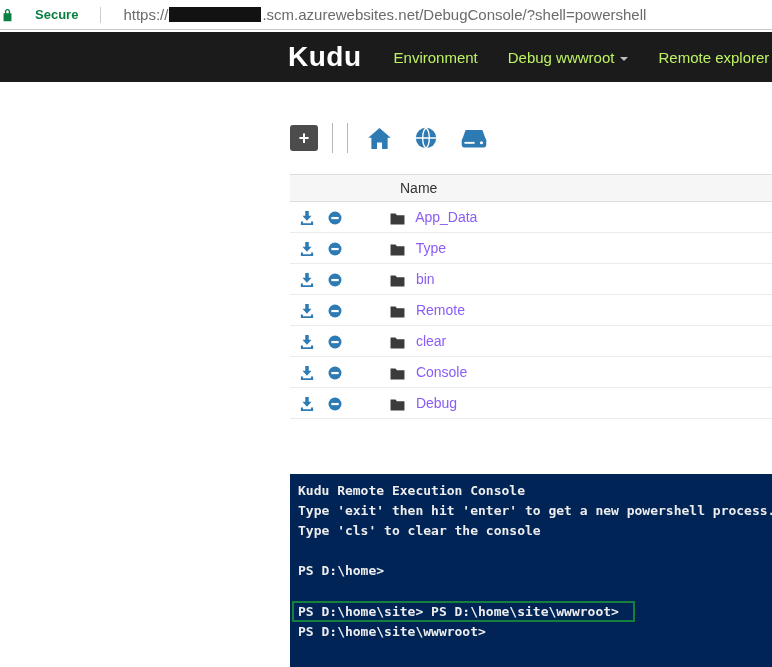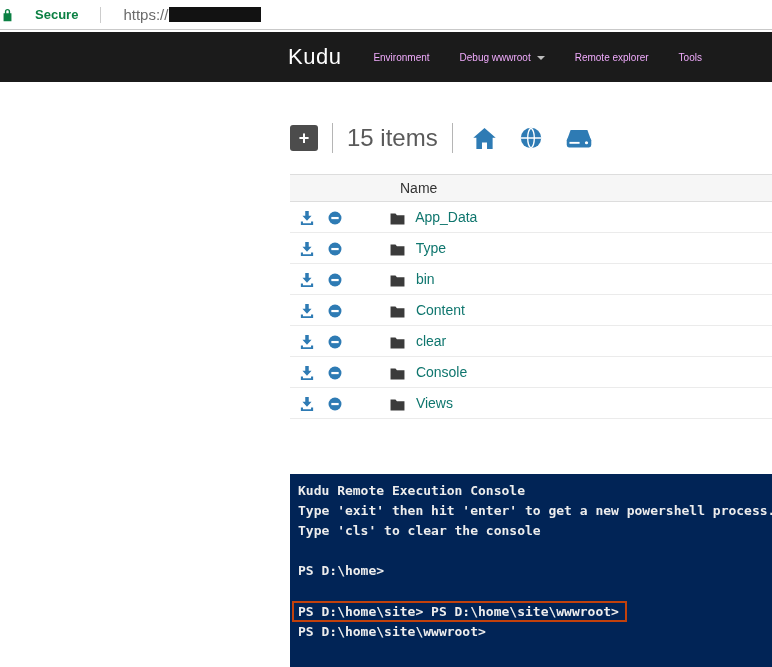--- a/index.html
+++ b/index.html
@@ -11,22 +11,22 @@
     padding:0 2px;background:#fff;border-bottom:1px solid #c9c9c9}
   .lock svg{display:block}
   .secure{color:#0b8043;font-size:13px;font-weight:bold}
   .addr-divider{width:1px;height:16px;background:#ccc}
   .url{font-size:15px;color:#6b6b6b;display:flex;align-items:center;white-space:nowrap}
   .redacted{display:inline-block;width:92px;height:15px;background:#121212;margin:0 1px}
 
   
   .navbar{margin-top:2px;height:50px;background:#1b1b1b;display:flex;align-items:center}
   .navbar-inner{display:flex;align-items:center;margin-left:288px;gap:30px;white-space:nowrap}
-  .brand{color:#fff;font-size:22px;font-weight:normal;letter-spacing:.5px;text-decoration:none;margin-right:2px}
-  .nav-link{color:#f0abfc;font-size:10px;text-decoration:none}
+  .brand{color:#fff;font-size:28px;font-weight:bold;letter-spacing:.5px;text-decoration:none;margin-right:2px}
+  .nav-link{color:#bef264;font-size:15px;text-decoration:none}
   .caret{display:inline-block;margin-left:6px;border-left:4px solid transparent;
     border-right:4px solid transparent;border-top:4px solid #bdbdbd;vertical-align:middle}
 
   
   .main{margin-left:290px;width:545px}
 
   
   .toolbar{display:flex;align-items:center;gap:14px;margin-top:36px;height:40px}
   .breadcrumb{font-size:26px;color:#646464;text-decoration:none}
   .add-btn{width:28px;height:26px;background:#4c4c4c;color:#fff;border:none;
@@ -41,63 +41,63 @@
   .file-table{border-collapse:collapse;margin-top:16px;width:100%;font-size:14px}
   .file-table th{background:#f6f6f6;border-top:1px solid #ddd;border-bottom:1px solid #ddd;
     height:27px;text-align:left;font-weight:normal;color:#333}
   .col-actions{width:100px}
   .col-name{padding-left:10px}
   .file-table td{border-bottom:1px solid #ebebeb;height:31px;vertical-align:middle}
   .cell-actions{padding-left:10px;white-space:nowrap}
   .act-icon{display:inline-block;margin-right:10px;cursor:pointer}
   .act-icon svg,.folder svg{vertical-align:middle}
   .folder{display:inline-block;margin-right:7px}
-  .file-link{color:#0f766e;text-decoration:none}
+  .file-link{color:#8b5cf6;text-decoration:none}
 
   
   .console{margin-top:55px;width:100%;height:235px;background:#012456;color:#ededed;
     font-family:"DejaVu Sans Mono",monospace;font-size:13px;font-weight:bold;
     line-height:20px;padding:7px 8px;cursor:text}
   .console-line{min-height:20px;white-space:pre}
-  .highlight{display:inline-block;border:2px solid #c2410c;margin-left:-6px;
-    padding:0 6px 0 4px;line-height:17px}
+  .highlight{display:inline-block;border:2px solid #15803d;margin-left:-6px;
+    padding:0 14px 0 4px;line-height:17px}
 </style>
 </head>
 <body>
 
 <div class="browser-bar">
   <span class="lock">
     <svg width="11" height="14" viewBox="0 0 12 16">
         <path d="M3 6V4a3 3 0 0 1 6 0v2h1.5v9h-9V6H3zm1.6 0h2.8V4a1.4 1.4 0 0 0-2.8 0v2z" fill="#0b8043"></path>
       </svg>
   </span>
   <span class="secure">Secure</span>
   <span class="addr-divider"></span>
   <span class="url">
     <span>https://</span>
     <span class="redacted"></span>
+    <span>.scm.azurewebsites.net/DebugConsole/?shell=powershell</span>
   </span>
 </div>
 
 <div class="navbar">
   <div class="navbar-inner">
     <a class="brand" href="#">Kudu</a>
     <a class="nav-link" href="#">Environment</a>
     <a class="nav-link" href="#"><span>Debug wwwroot</span><span class="caret"></span></a>
     <a class="nav-link" href="#">Remote explorer</a>
     <a class="nav-link" href="#"><span>Tools</span></a>
   </div>
 </div>
 
 <div class="main">
 
   <div class="toolbar">
     <button class="add-btn">+</button>
     <span class="vdiv"></span>
-    <span class="item-count">15 items</span>
     <span class="vdiv"></span>
     <span class="tool-icons">
       <span class="tool-icon">
         <svg width="23" height="21" viewBox="0 0 16 15">
             <path d="M8 0l8 7h-2.2v8H9.8v-4.6H6.2V15H2.2V7H0z" fill="#2e7bb4"></path>
           </svg>
       </span>
       <span class="tool-icon">
         <svg width="22" height="22" viewBox="0 0 16 16">
             <circle cx="8" cy="8" r="7.4" fill="#2e7bb4"></circle>
@@ -185,21 +185,21 @@
               </svg></span>
           <span class="act-icon"><svg width="14" height="14" viewBox="0 0 16 16">
                 <circle cx="8" cy="8" r="7.4" fill="#2e7bb4"></circle>
                 <rect x="3.8" y="6.8" width="8.4" height="2.5" fill="#fff"></rect>
               </svg></span>
         </td>
         <td class="cell-name">
           <span class="folder"><svg width="15" height="13" viewBox="0 0 16 14">
                 <path d="M.5 1.5h5.3l1.6 2h8.1v10H.5z" fill="#3b3b3b"></path>
               </svg></span>
-          <a class="file-link" href="#">Content</a>
+          <a class="file-link" href="#">Remote</a>
         </td>
       </tr>
       <tr>
         <td class="cell-actions">
           <span class="act-icon"><svg width="14" height="14" viewBox="0 0 16 16">
                 <path d="M6 0h4v5.5h3.2L8 11 2.8 5.5H6z" fill="#2e7bb4"></path>
                 <path d="M1 12h2.4v2h9.2v-2H15v4H1z" fill="#2e7bb4"></path>
               </svg></span>
           <span class="act-icon"><svg width="14" height="14" viewBox="0 0 16 16">
                 <circle cx="8" cy="8" r="7.4" fill="#2e7bb4"></circle>
@@ -239,21 +239,21 @@
               </svg></span>
           <span class="act-icon"><svg width="14" height="14" viewBox="0 0 16 16">
                 <circle cx="8" cy="8" r="7.4" fill="#2e7bb4"></circle>
                 <rect x="3.8" y="6.8" width="8.4" height="2.5" fill="#fff"></rect>
               </svg></span>
         </td>
         <td class="cell-name">
           <span class="folder"><svg width="15" height="13" viewBox="0 0 16 14">
                 <path d="M.5 1.5h5.3l1.6 2h8.1v10H.5z" fill="#3b3b3b"></path>
               </svg></span>
-          <a class="file-link" href="#">Views</a>
+          <a class="file-link" href="#">Debug</a>
         </td>
       </tr>
     </tbody>
   </table>
 
   <div class="console">
     <div class="console-line">Kudu Remote Execution Console</div>
     <div class="console-line">Type 'exit' then hit 'enter' to get a new powershell process.</div>
     <div class="console-line">Type 'cls' to clear the console</div>
     <div class="console-line"></div>

